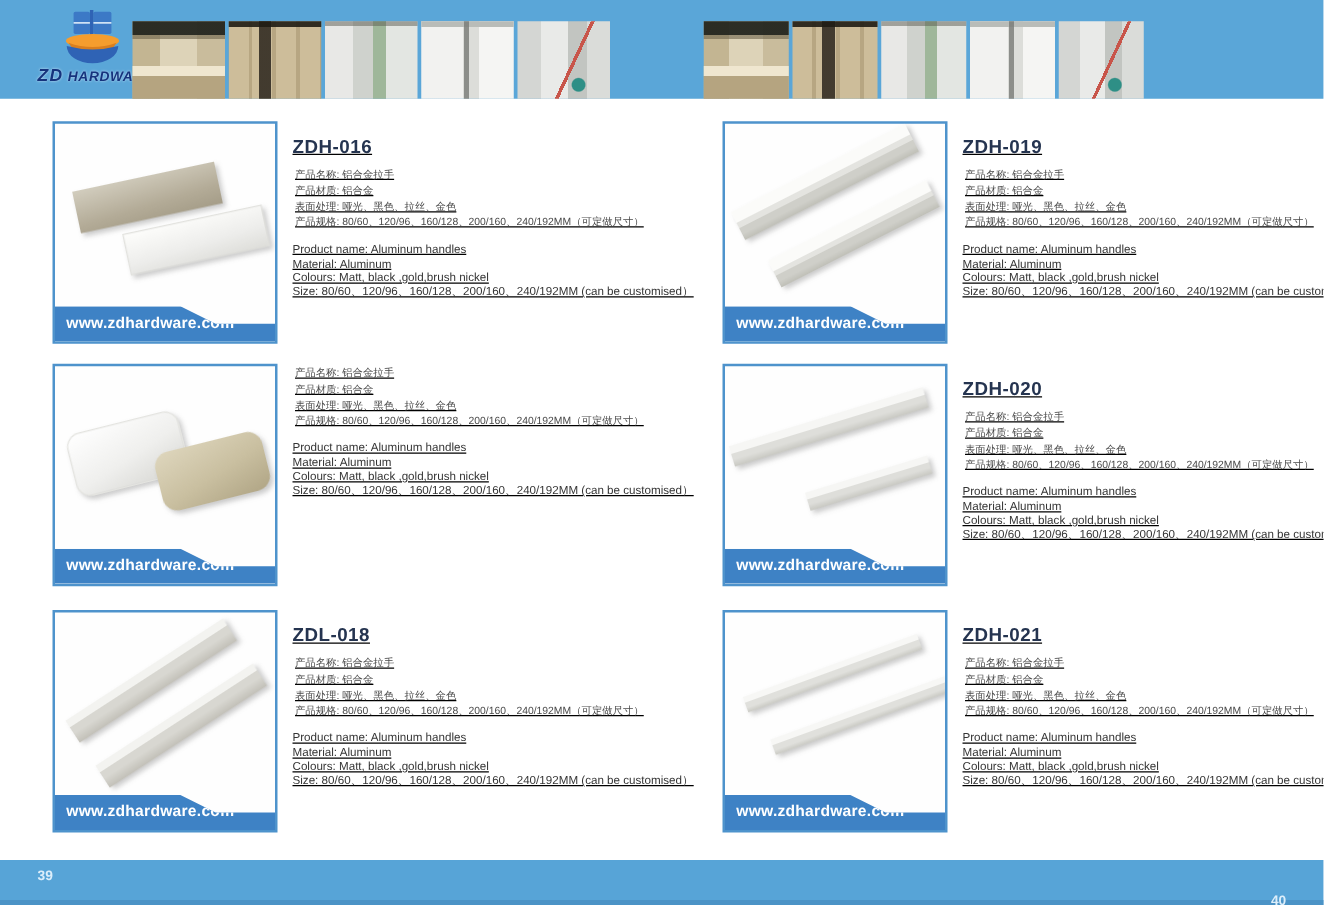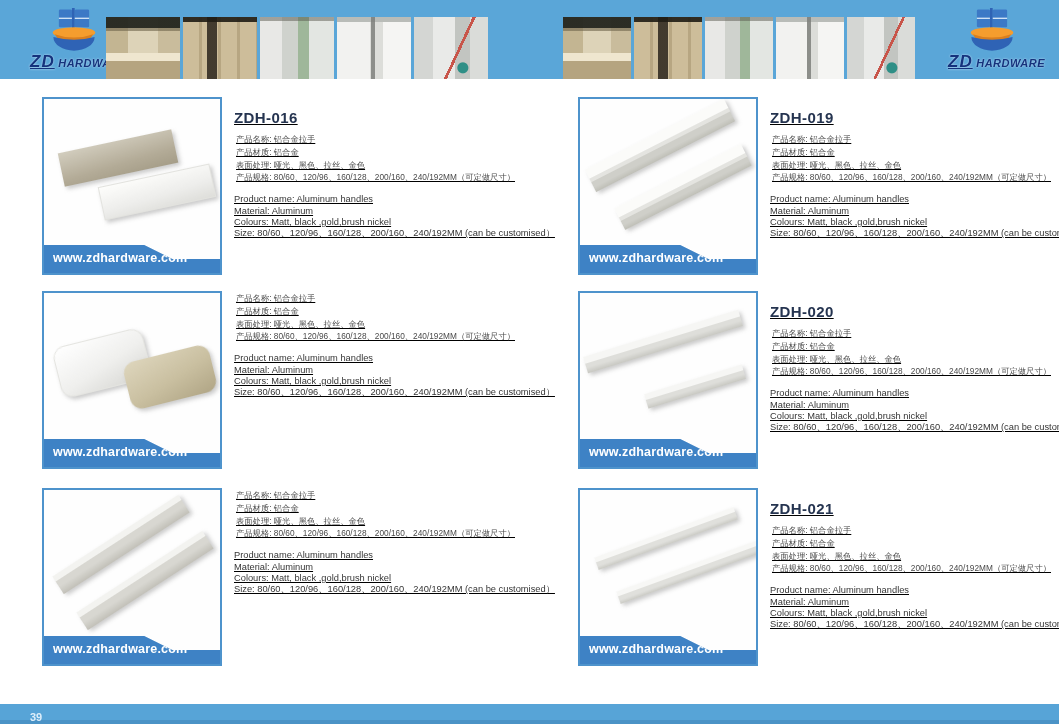--- a/index.html
+++ b/index.html
@@ -7,21 +7,21 @@
          font-family:"Liberation Sans",sans-serif;}
 
   
   .header{position:absolute;left:0;top:0;width:1059px;height:79px;background:#5aa6d8;}
   .logo{position:absolute;top:8px;width:88px;height:70px;text-align:center;}
   .logo.left{left:30px;}
   .logo.right{left:948px;}
   .logo svg{display:block;margin:0 auto;width:70px;height:44px;}
   .logotext{font-size:11px;font-weight:700;font-style:italic;color:#15337d;
             letter-spacing:.5px;white-space:nowrap;text-shadow:0 0 2px #cfe4f5;}
-  .logotext .zd{font-size:17px;letter-spacing:1px;text-decoration:underline;}
+  .logotext .zd{font-size:14px;letter-spacing:1px;}
   .strip{position:absolute;top:17px;height:62px;display:flex;gap:3px;}
   .strip.left{left:106px;width:382px;}
   .strip.right{left:563px;width:352px;}
   .ph{flex:1;height:62px;}
   .ph1{background:
     linear-gradient(180deg,rgba(35,37,30,.95) 0 11px,rgba(110,100,75,.6) 11px 14px,rgba(35,37,30,0) 14px),
     linear-gradient(180deg,rgba(0,0,0,0) 0 36px,#efe6cf 36px 44px,#b5a480 44px),
     linear-gradient(90deg,#c3b592 0 30%,#ddd3b8 30% 70%,#c9bc9c 70%);}
   .ph2{background:
     linear-gradient(180deg,rgba(31,28,20,.9) 0 5px,rgba(31,28,20,0) 5px),
@@ -83,21 +83,21 @@
   .url{display:block;padding-left:9px;line-height:27px;font-size:12.5px;font-weight:700;
        color:#ffffff;letter-spacing:.2px;white-space:nowrap;}
 
   .info{position:absolute;left:192px;top:0;width:300px;text-decoration:underline;}
   .code{margin:12px 0 8px;font-size:15px;font-weight:700;color:#253450;letter-spacing:.4px;}
   .cn{margin:2px;font-size:8.3px;line-height:10.8px;color:#4a4a4a;white-space:nowrap;}
   .en-block{margin-top:11px;}
   .en{margin:0;font-size:9.3px;line-height:11.4px;color:#353535;white-space:nowrap;}
 
   
-  .footer{position:absolute;left:0;bottom:0;width:1059px;height:20px;background:#57a4d7;
+  .footer{position:absolute;left:0;bottom:0;width:1059px;height:36px;background:#57a4d7;
           box-shadow:inset 0 -4px 0 #4b93c6;}
   .pageno{position:absolute;top:7px;font-size:11px;font-weight:700;color:#ddeefa;}
   .pageno.left{left:30px;} .pageno.right{right:30px;margin-top:20px;}
 </style>
 </head>
 <body>
 
 <div class="sheet">
 
   <div class="header">
@@ -123,32 +123,20 @@
     </div>
 
     <div class="strip right">
       <div class="ph ph1"></div>
       <div class="ph ph2"></div>
       <div class="ph ph3"></div>
       <div class="ph ph4"></div>
       <div class="ph ph5"></div>
     </div>
 
-    <div class="logo right">
-      <svg viewBox="0 0 100 64">
-        <rect x="28" y="2" width="19" height="26" rx="2" fill="#3c79c6"></rect>
-        <rect x="51" y="2" width="21" height="26" rx="2" fill="#3c79c6"></rect>
-        <line x1="28" y1="15" x2="72" y2="15" stroke="#cfe2f5" stroke-width="2"></line>
-        <rect x="47" y="0" width="4" height="32" fill="#2f63b5"></rect>
-        <ellipse cx="50" cy="36" rx="31" ry="8" fill="#f59d2e"></ellipse>
-        <path d="M22 38 q28 10 56 0 l-4 6 q-24 8 -48 0 z" fill="#d97f1f"></path>
-        <path d="M20 42 a 30 20 0 0 0 60 0 q -30 8 -60 0 z" fill="#2f63b5"></path>
-      </svg>
-      <div class="logotext"><span class="zd">ZD</span> <span class="hw">HARDWARE</span></div>
-    </div>
   </div>
 
   <section class="product c1 r1">
     <div class="imgcard">
       <div class="photoarea v016">
         <div class="handle a"></div>
         <div class="handle b"></div>
       </div>
       <div class="ribbon">
         <span class="url">www.zdhardware.com</span>
@@ -201,20 +189,21 @@
     <div class="imgcard">
       <div class="photoarea v018">
         <div class="handle a"></div>
         <div class="handle b"></div>
       </div>
       <div class="ribbon">
         <span class="url">www.zdhardware.com</span>
       </div>
     </div>
     <div class="info">
+      <h2 class="code">ZDL-018</h2>
       <div class="cn-block">
         <p class="cn">产品名称: 铝合金拉手</p>
         <p class="cn">产品材质: 铝合金</p>
         <p class="cn">表面处理: 哑光、黑色、拉丝、金色</p>
         <p class="cn">产品规格: 80/60、120/96、160/128、200/160、240/192MM（可定做尺寸）</p>
       </div>
       <div class="en-block">
         <p class="en">Product name: Aluminum handles</p>
         <p class="en">Material: Aluminum</p>
         <p class="en">Colours: Matt, black ,gold,brush nickel</p>

